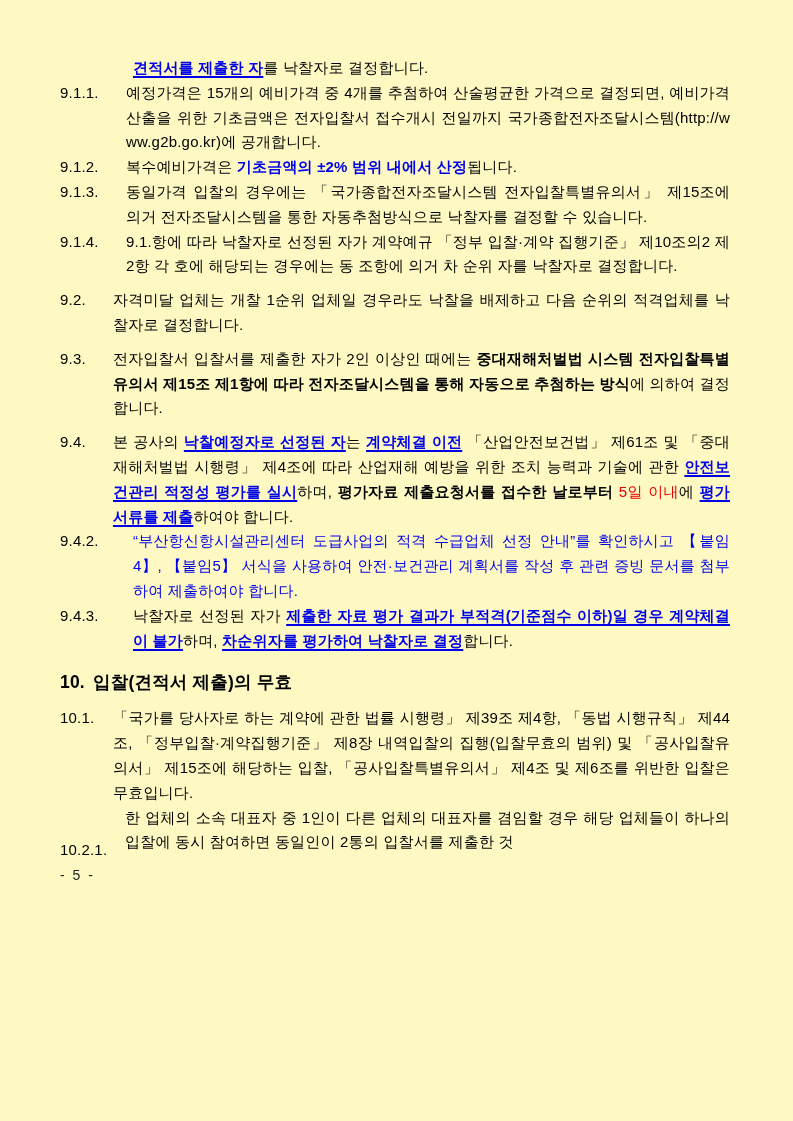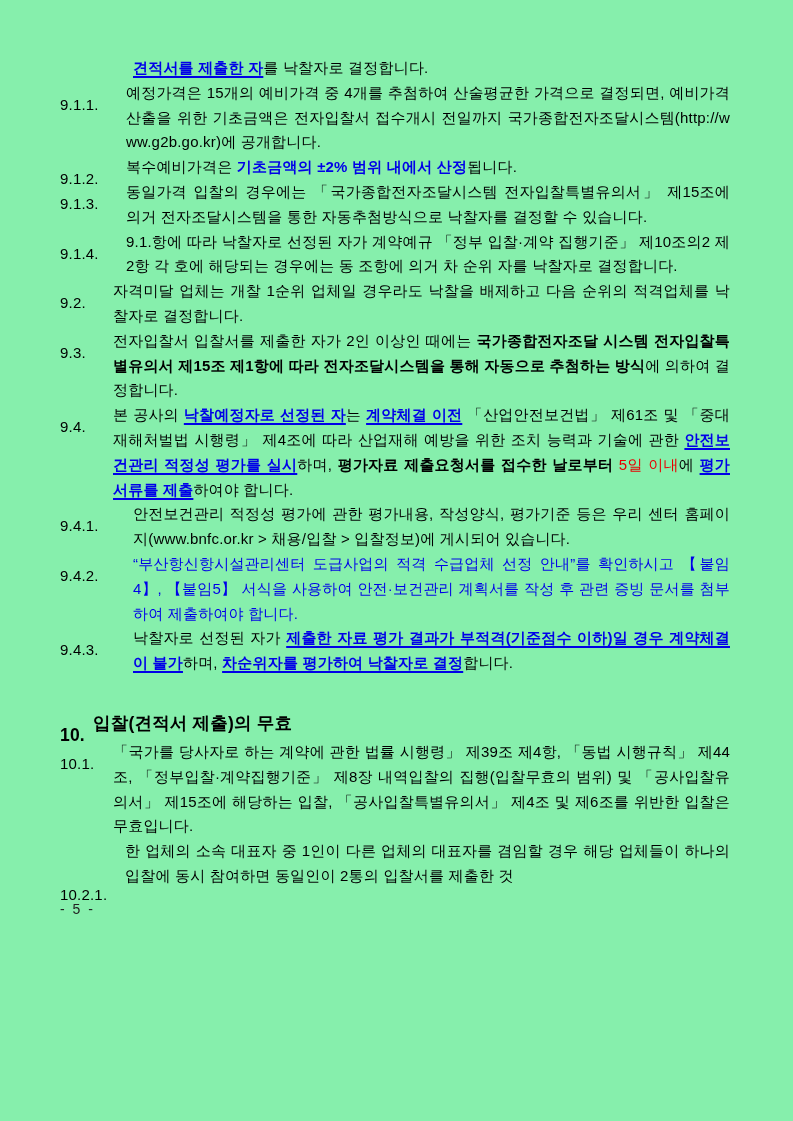--- a/index.html
+++ b/index.html
@@ -6,51 +6,51 @@
   body {
     width: 793px; height: 1121px;
     background: #ffffff;
     font-family: "Liberation Sans", "DejaVu Sans", sans-serif;
     color: #000;
   }
   .page {
     position: relative;
     width: 793px; height: 1121px;
     overflow: hidden;
-    background: #86efac;
+    background: #fef9c3;
   }
   .doc {
     position: absolute;
     left: 60px; top: 56px;
     width: 670px;
     font-size: 15px;
     line-height: 24.8px;
     text-align: justify;
     text-align-last: left;
     word-break: break-all;
     letter-spacing: 0.2px;
   }
   .p { position: relative; }
   .num {
-    position: absolute; left: 0; top: 12px;
+    position: absolute; left: 0; top: 0;
     text-align: right;
     white-space: nowrap;
   }
   .cont { padding-left: 73px; }
-  .lv2  { padding-left: 53px; }  .lv2 .num { width: 49px; }
+  .lv2  { padding-left: 53px; margin-top: 9px; }  .lv2 .num { width: 49px; }
   .lv3  { padding-left: 66px; }  .lv3 .num { width: 62px; }
   .lv4  { padding-left: 73px; }  .lv4 .num { width: 69px; }
   .lv5  { padding-left: 65px; }  .lv5 .num { width: 61px; margin-top: 32px; }
   .note { padding-left: 73px; }
   .h1 {
     padding-left: 33px;
     font-weight: bold;
     font-size: 17.5px;
     line-height: 30px;
-    margin-top: 32px;
+    margin-top: 14px;
     margin-bottom: 2px;
     text-align: left;
   }
   .h1 .num { width: 29px; }
   .r-n  { }
   .r-b  { font-weight: bold; }
   .r-bb { font-weight: bold; color: var(--blue, #0000e8); }
   .r-bbu {
     font-weight: bold; color: var(--blue, #0000e8);
     text-decoration: underline;
@@ -73,23 +73,22 @@
 
 <div class="page">
   <div class="doc">
 
     <div class="p cont"><span class="r-bbu">견적서를 제출한 자</span><span class="r-n">를 낙찰자로 결정합니다.</span></div>
       <div class="p lv3"><span class="num">9.1.1.</span><span class="r-n">예정가격은 15개의 예비가격 중 4개를 추첨하여 산술평균한 가격으로 결정되면, 예비가격 산출을 위한 기초금액은 전자입찰서 접수개시 전일까지 국가종합전자조달시스템(http://www.g2b.go.kr)에 공개합니다.</span></div>
       <div class="p lv3"><span class="num">9.1.2.</span><span class="r-n">복수예비가격은 </span><span class="r-bb">기초금액의 ±2% 범위 내에서 산정</span><span class="r-n">됩니다.</span></div>
       <div class="p lv3"><span class="num">9.1.3.</span><span class="r-n">동일가격 입찰의 경우에는 「국가종합전자조달시스템 전자입찰특별유의서」 제15조에 의거 전자조달시스템을 통한 자동추첨방식으로 낙찰자를 결정할 수 있습니다.</span></div>
       <div class="p lv3"><span class="num">9.1.4.</span><span class="r-n">9.1.항에 따라 낙찰자로 선정된 자가 계약예규 「정부 입찰·계약 집행기준」 제10조의2 제2항 각 호에 해당되는 경우에는 동 조항에 의거 차 순위 자를 낙찰자로 결정합니다.</span></div>
       <div class="p lv2"><span class="num">9.2.</span><span class="r-n">자격미달 업체는 개찰 1순위 업체일 경우라도 낙찰을 배제하고 다음 순위의 적격업체를 낙찰자로 결정합니다.</span></div>
-      <div class="p lv2"><span class="num">9.3.</span><span class="r-n">전자입찰서 입찰서를 제출한 자가 2인 이상인 때에는 </span><span class="r-b">국가종합전자조달 시스템 전자입찰특별유의서 제15조 제1항에 따라 전자조달시스템을 통해 자동으로 추첨하는 방식</span><span class="r-n">에 의하여 결정합니다.</span></div>
+      <div class="p lv2"><span class="num">9.3.</span><span class="r-n">전자입찰서 입찰서를 제출한 자가 2인 이상인 때에는 </span><span class="r-b">중대재해처벌법 시스템 전자입찰특별유의서 제15조 제1항에 따라 전자조달시스템을 통해 자동으로 추첨하는 방식</span><span class="r-n">에 의하여 결정합니다.</span></div>
       <div class="p lv2"><span class="num">9.4.</span><span class="r-n">본 공사의 </span><span class="r-bbu">낙찰예정자로 선정된 자</span><span class="r-n">는 </span><span class="r-bbu">계약체결 이전</span><span class="r-n"> 「산업안전보건법」 제61조 및 「중대재해처벌법 시행령」 제4조에 따라 산업재해 예방을 위한 조치 능력과 기술에 관한 </span><span class="r-bbu">안전보건관리 적정성 평가를 실시</span><span class="r-n">하며, </span><span class="r-b">평가자료 제출요청서를 접수한 날로부터 </span><span class="r-rb">5일 이내</span><span class="r-n">에 </span><span class="r-bbu">평가서류를 제출</span><span class="r-n">하여야 합니다.</span></div>
-      <div class="p lv4"><span class="num">9.4.1.</span><span class="r-n">안전보건관리 적정성 평가에 관한 평가내용, 작성양식, 평가기준 등은 우리 센터 홈페이지(www.bnfc.or.kr &gt; 채용/입찰 &gt; 입찰정보)에 게시되어 있습니다.</span></div>
       <div class="p lv4"><span class="num">9.4.2.</span><span class="r-bl">“부산항신항시설관리센터 도급사업의 적격 수급업체 선정 안내”를 확인하시고 【붙임4】, 【붙임5】 서식을 사용하여 안전·보건관리 계획서를 작성 후 관련 증빙 문서를 첨부하여 제출하여야 합니다.</span></div>
       <div class="p lv4"><span class="num">9.4.3.</span><span class="r-n">낙찰자로 선정된 자가 </span><span class="r-bbu">제출한 자료 평가 결과가 부적격(기준점수 이하)일 경우 계약체결이 불가</span><span class="r-n">하며, </span><span class="r-bbu">차순위자를 평가하여 낙찰자로 결정</span><span class="r-n">합니다.</span></div>
       <div class="p h1"><span class="num">10.</span><span class="r-n">입찰(견적서 제출)의 무효</span></div>
       <div class="p lv2"><span class="num">10.1.</span><span class="r-n">「국가를 당사자로 하는 계약에 관한 법률 시행령」 제39조 제4항, 「동법 시행규칙」 제44조, 「정부입찰·계약집행기준」 제8장 내역입찰의 집행(입찰무효의 범위) 및 「공사입찰유의서」 제15조에 해당하는 입찰, 「공사입찰특별유의서」 제4조 및 제6조를 위반한 입찰은 무효입니다.</span></div>
       <div class="p lv5"><span class="num">10.2.1.</span><span class="r-n">한 업체의 소속 대표자 중 1인이 다른 업체의 대표자를 겸임할 경우 해당 업체들이 하나의 입찰에 동시 참여하면 동일인이 2통의 입찰서를 제출한 것</span></div>
       <div class="footer">- 5 -</div>
   </div>
 </div>
 
 </body></html>

